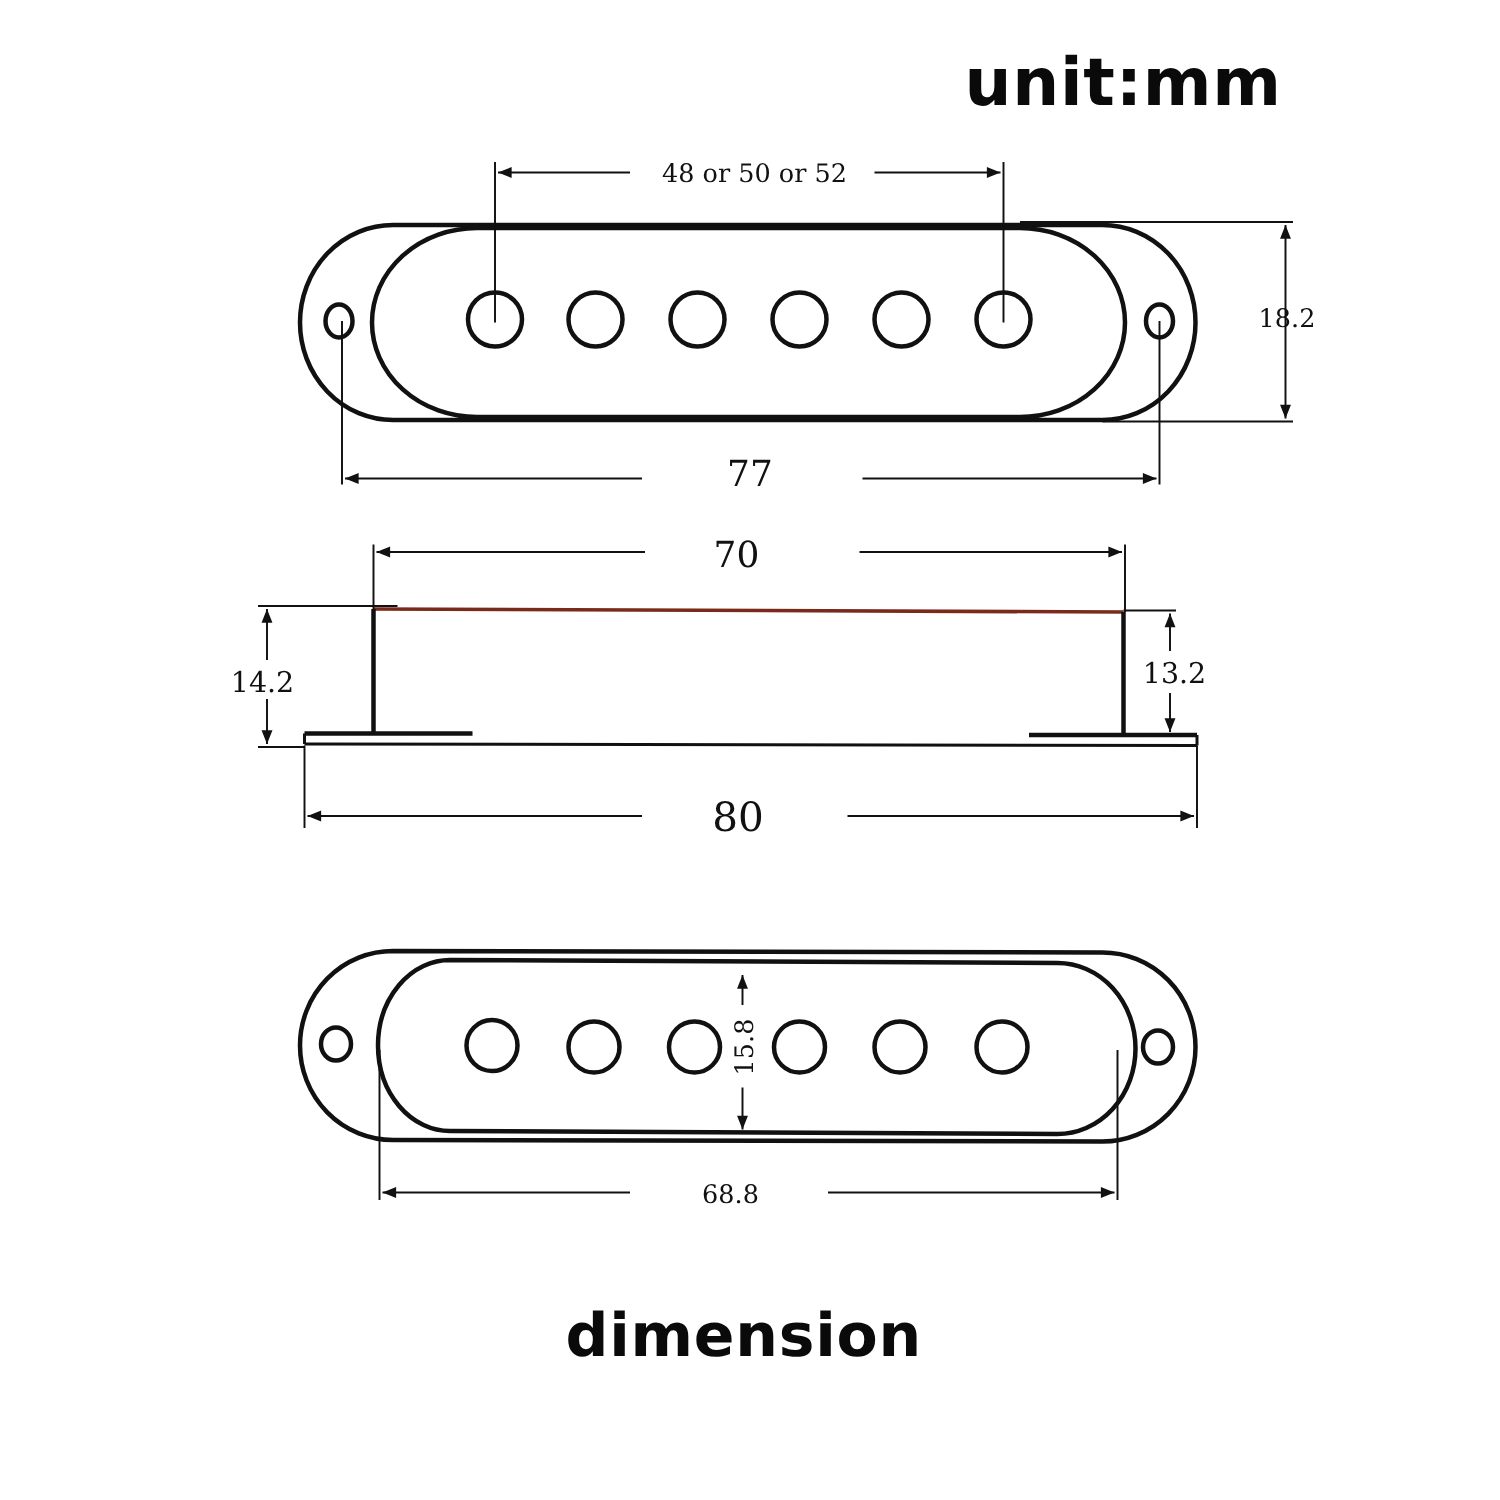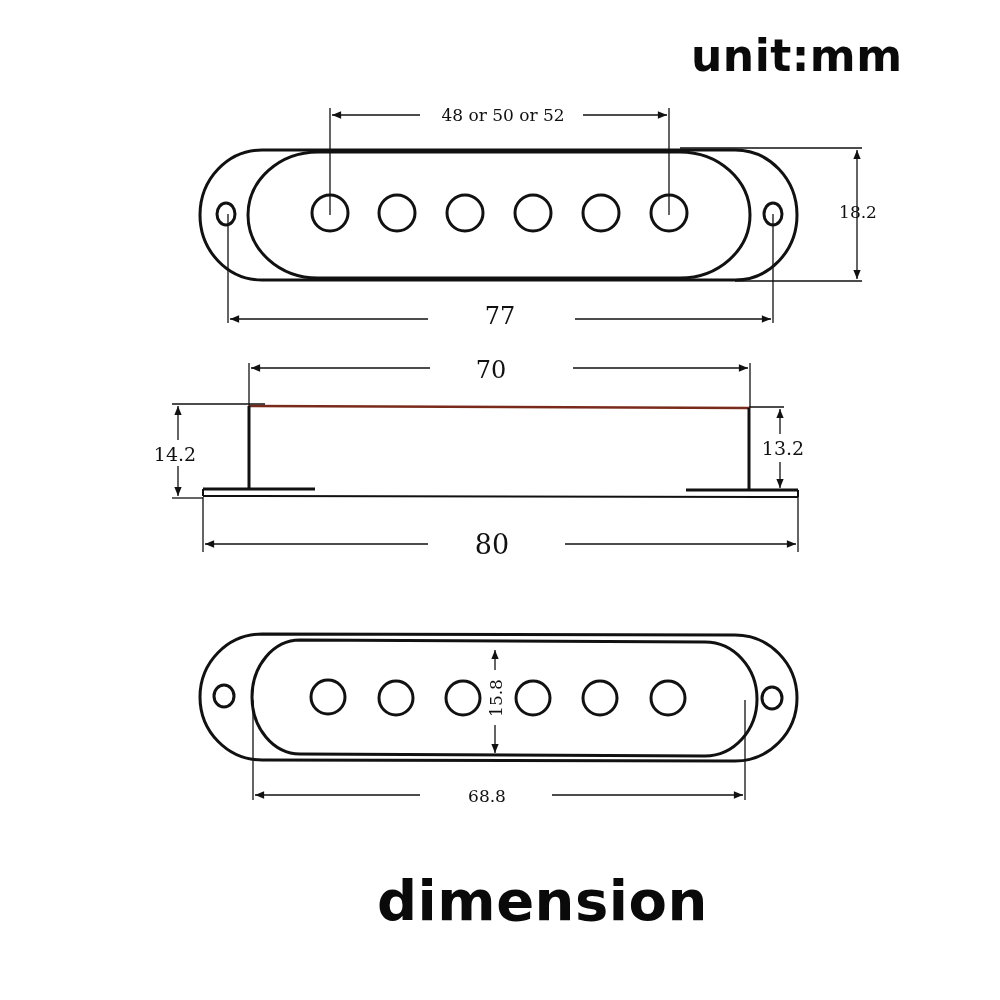--- a/index.html
+++ b/index.html
@@ -3,22 +3,22 @@
 <meta charset="utf-8">
 <style>
   html, body { margin: 0; padding: 0; background: #ffffff; }
   body { width: 1000px; height: 1000px; position: relative; overflow: hidden; }
   .title {
     position: absolute;
     font-family: "DejaVu Sans", "Liberation Sans", sans-serif;
     font-weight: bold;
     color: #0a0a0a;
   }
-  #unit-title { left: 643px; top: 30px; font-size: 44px; letter-spacing: 0.5px; margin-left: 48px; }
-  #footer-title { left: 377px; top: 868px; font-size: 56px; letter-spacing: 0.5px; }
+  #unit-title { left: 643px; top: 30px; font-size: 44px; letter-spacing: 0.5px; }
+  #footer-title { left: 377px; top: 868px; font-size: 40px; letter-spacing: 0.5px; }
   svg { position: absolute; left: 0; top: 0; }
   .stroke { fill: none; stroke: #111; stroke-width: 3; }
   .thin { fill: none; stroke: #111; stroke-width: 1.3; }
   .dim-serif { font-family: "DejaVu Serif", "Liberation Serif", serif; fill: #111; }
 </style>
 </head>
 <body>
 
 <div id="unit-title" class="title">unit:mm</div>
 <div id="footer-title" class="title">dimension</div>

